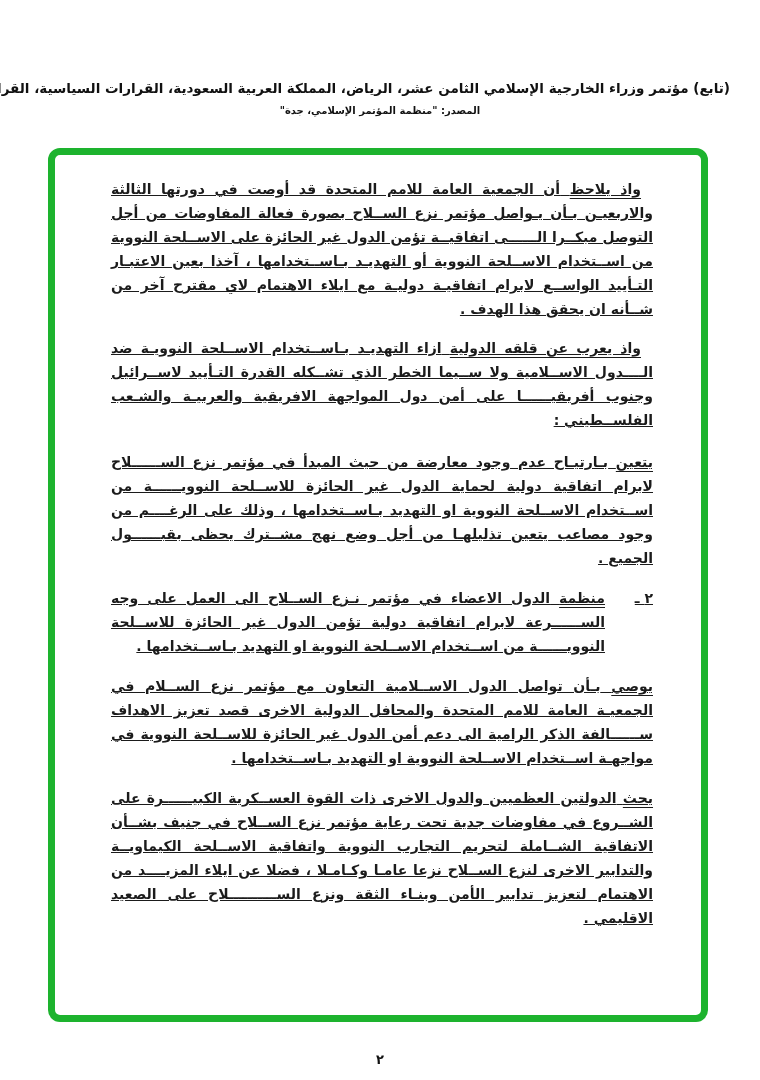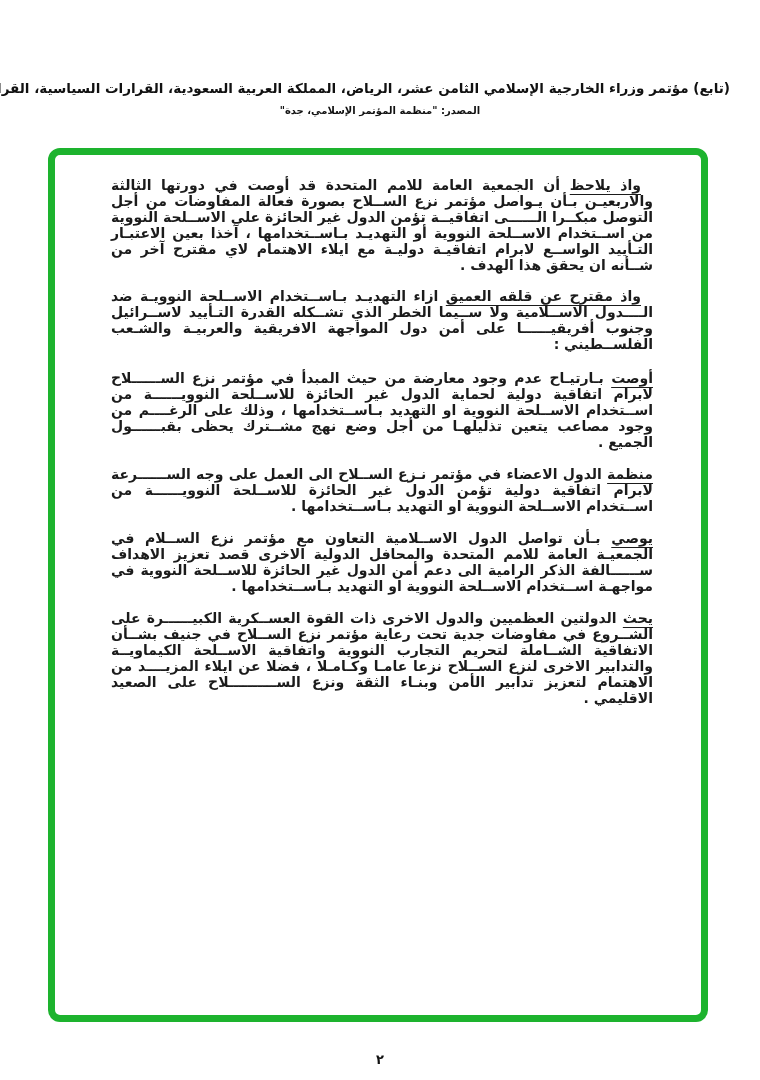--- a/index.html
+++ b/index.html
@@ -46,24 +46,25 @@
     border: 7px solid #1db32e;
     border-radius: 12px;
     background: #ffffff;
     overflow: hidden;
   }
   .doc-content {
     direction: rtl;
     text-align: justify;
     padding: 22px 48px 0 56px;
     font-size: 14px;
-    line-height: 16px;
+    line-height: 24px;
     font-weight: bold;
     color: #1b1b1b;
     letter-spacing: 0.2px;
+    text-decoration: underline;
   }
   .par {
     margin: 0 0 15px 0;
     text-indent: 12px;
   }
   .lead {
     text-decoration: underline;
     text-decoration-thickness: 1px;
     text-underline-offset: 4px;
   }
@@ -102,29 +103,30 @@
   <div class="header">
     <div class="header-line1">(تابع)  مؤتمر وزراء الخارجية الإسلامي الثامن عشر، الرياض، المملكة العربية السعودية، القرارات السياسية، القرار الرقم ١٨/٢٧-س</div>
     <div class="header-line2">المصدر:  "منظمة المؤتمر الإسلامي، جدة"</div>
   </div>
 
   <div class="doc-frame">
     <div class="doc-content">
 
       <p class="par"><span class="lead">واذ يلاحظ</span> <span>أن الجمعية العامة للامم المتحدة قد أوصت في دورتها الثالثة والاربعيـن بـأن يـواصل مؤتمر نزع الســلاح بصورة فعالة المفاوضات من أجل التوصل مبكــرا الــــــى اتفاقيــة تؤمن الدول غير الحائزة على الاســلحة النووية من اســتخدام الاســلحة النووية أو التهديـد بـاســتخدامها ، آخذا بعين الاعتبـار التـأييد الواســع لابرام اتفاقيـة دوليـة مع ايلاء الاهتمام لاي مقترح آخر من شــأنه ان يحقق هذا الهدف .</span></p>
 
-      <p class="par"><span class="lead">واذ مقترح عن قلقه العميق</span> <span>ازاء التهديـد بـاســتخدام الاســلحة النوويـة ضد الــــدول الاســلامية ولا ســيما الخطر الذي تشــكله القدرة التـأييد لاســرائيل وجنوب أفريقيــــــا على أمن دول المواجهة الافريقية والعربيـة والشـعب الفلســطيني :</span></p>
+      <p class="par"><span class="lead">واذ يعرب عن قلقه الدولية</span> <span>ازاء التهديـد بـاســتخدام الاســلحة النوويـة ضد الــــدول الاســلامية ولا ســيما الخطر الذي تشــكله القدرة التـأييد لاســرائيل وجنوب أفريقيــــــا على أمن دول المواجهة الافريقية والعربيـة والشـعب الفلســطيني :</span></p>
 
       <div class="items">
 
         <div class="item">
-          <div class="item-text"><span class="lead">أوصت</span> <span>بـارتيـاح عدم وجود معارضة من حيث المبدأ في مؤتمر نزع الســــــلاح لابرام اتفاقية دولية لحماية الدول غير الحائزة للاســلحة النوويــــــة من اســتخدام الاســلحة النووية او التهديد بـاســتخدامها ، وذلك على الرغــــم من وجود مصاعب يتعين تذليلهـا من أجل وضع نهج مشــترك يحظى بقبــــــول الجميع .</span></div>
+          <div class="item-text"><span class="lead">يتعين</span> <span>بـارتيـاح عدم وجود معارضة من حيث المبدأ في مؤتمر نزع الســــــلاح لابرام اتفاقية دولية لحماية الدول غير الحائزة للاســلحة النوويــــــة من اســتخدام الاســلحة النووية او التهديد بـاســتخدامها ، وذلك على الرغــــم من وجود مصاعب يتعين تذليلهـا من أجل وضع نهج مشــترك يحظى بقبــــــول الجميع .</span></div>
         </div>
 
         <div class="item">
+          <div class="item-marker">٢ ـ</div>
           <div class="item-text"><span class="lead">منظمة</span> <span>الدول الاعضاء في مؤتمر نـزع الســلاح الى العمل على وجه الســــــرعة لابرام اتفاقية دولية تؤمن الدول غير الحائزة للاســلحة النوويــــــة من اســتخدام الاســلحة النووية او التهديد بـاســتخدامها .</span></div>
         </div>
 
         <div class="item">
           <div class="item-text"><span class="lead">يوصي</span> <span>بـأن تواصل الدول الاســلامية التعاون مع مؤتمر نزع الســلام في الجمعيـة العامة للامم المتحدة والمحافل الدولية الاخرى قصد تعزيز الاهداف ســــــالفة الذكر الرامية الى دعم أمن الدول غير الحائزة للاســلحة النووية في مواجهـة اســتخدام الاســلحة النووية او التهديد بـاســتخدامها .</span></div>
         </div>
 
         <div class="item">
           <div class="item-text"><span class="lead">يحث</span> <span>الدولتين العظميين والدول الاخرى ذات القوة العســكرية الكبيــــــرة على الشــروع في مفاوضات جدية تحت رعاية مؤتمر نزع الســلاح في جنيف بشــأن الاتفاقية الشــاملة لتحريم التجارب النووية واتفاقية الاســلحة الكيماويــة والتدابير الاخرى لنزع الســلاح نزعا عامـا وكـامـلا ، فضلا عن ايلاء المزيــــد من الاهتمام لتعزيز تدابير الأمن وبنـاء الثقة ونزع الســــــــــلاح على الصعيد الاقليمي .</span></div>
         </div>

